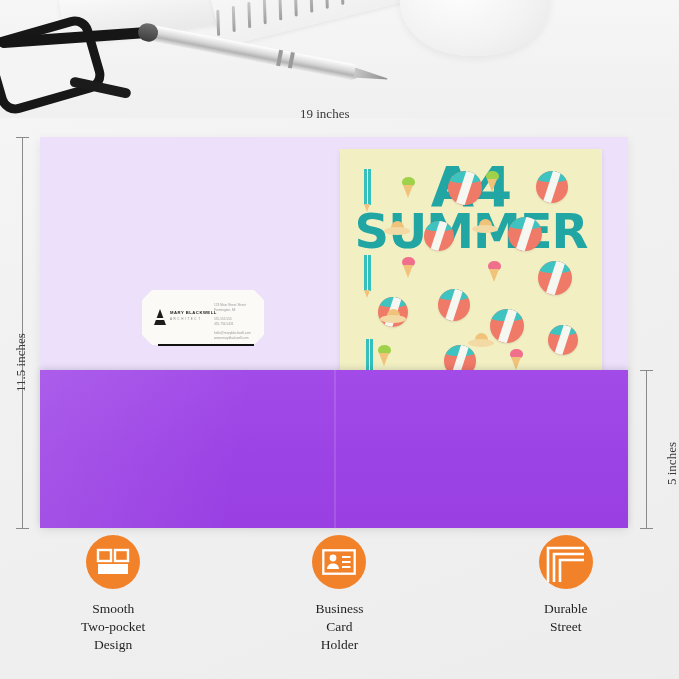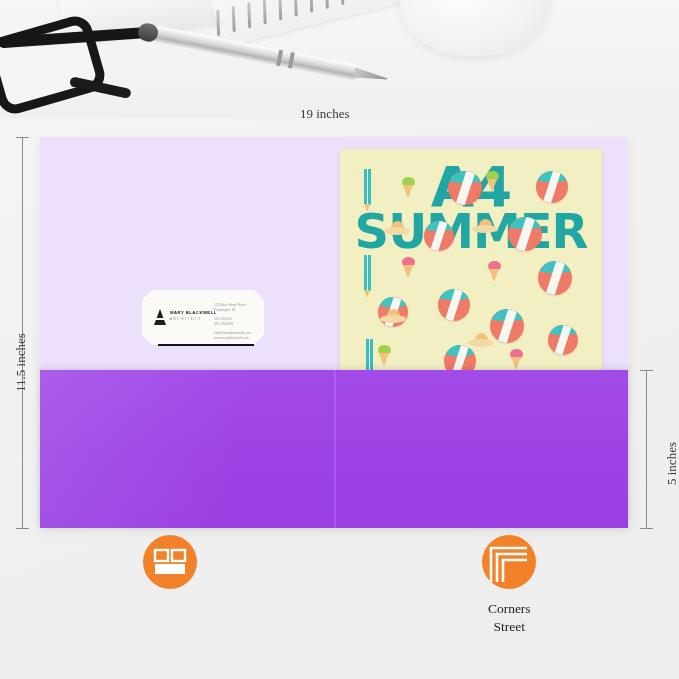--- a/index.html
+++ b/index.html
@@ -283,29 +283,43 @@
   <div class="features">
 
     <div class="feature">
       <div class="fcircle">
         <svg width="34" height="28" viewBox="0 0 34 28">
           <rect x="2" y="2" width="13" height="11" fill="none" stroke="#fff" stroke-width="2.4"></rect>
           <rect x="19" y="2" width="13" height="11" fill="none" stroke="#fff" stroke-width="2.4"></rect>
           <rect x="2" y="16" width="30" height="10" fill="#fff"></rect>
         </svg>
       </div>
-    </div>
-
+      <div class="flabel"><span>Smooth</span><br><span>Two-pocket</span><br><span>Design</span></div>
+    </div>
+
+    <div class="feature">
+      <div class="fcircle">
+        <svg width="34" height="26" viewBox="0 0 34 26">
+          <rect x="1.3" y="1.3" width="31.4" height="23.4" fill="none" stroke="#fff" stroke-width="2.3"></rect>
+          <circle cx="11" cy="9" r="3.4" fill="#fff"></circle>
+          <path d="M5 20c0-3.6 2.8-5.6 6-5.6s6 2 6 5.6z" fill="#fff"></path>
+          <rect x="20" y="7" width="8.5" height="2" fill="#fff"></rect>
+          <rect x="20" y="12" width="8.5" height="2" fill="#fff"></rect>
+          <rect x="20" y="17" width="8.5" height="2" fill="#fff"></rect>
+        </svg>
+      </div>
+      <div class="flabel"><span>Business</span><br><span>Card</span><br><span>Holder</span></div>
+    </div>
 
     <div class="feature">
       <div class="fcircle">
         <svg width="40" height="40" viewBox="0 0 40 40">
           <path d="M2 40 L2 6 L38 6" fill="none" stroke="#fff" stroke-width="2.6"></path>
           <path d="M8 40 L8 12 L38 12" fill="none" stroke="#fff" stroke-width="2.6"></path>
           <path d="M14 40 L14 18 L38 18" fill="none" stroke="#fff" stroke-width="2.6"></path>
         </svg>
       </div>
-      <div class="flabel"><span>Corners</span><br><span>Street</span></div>
+      <div class="flabel"><span>Durable</span><br><span>Street</span></div>
     </div>
 
 
   </div>
 </div>
 
 </body></html>

